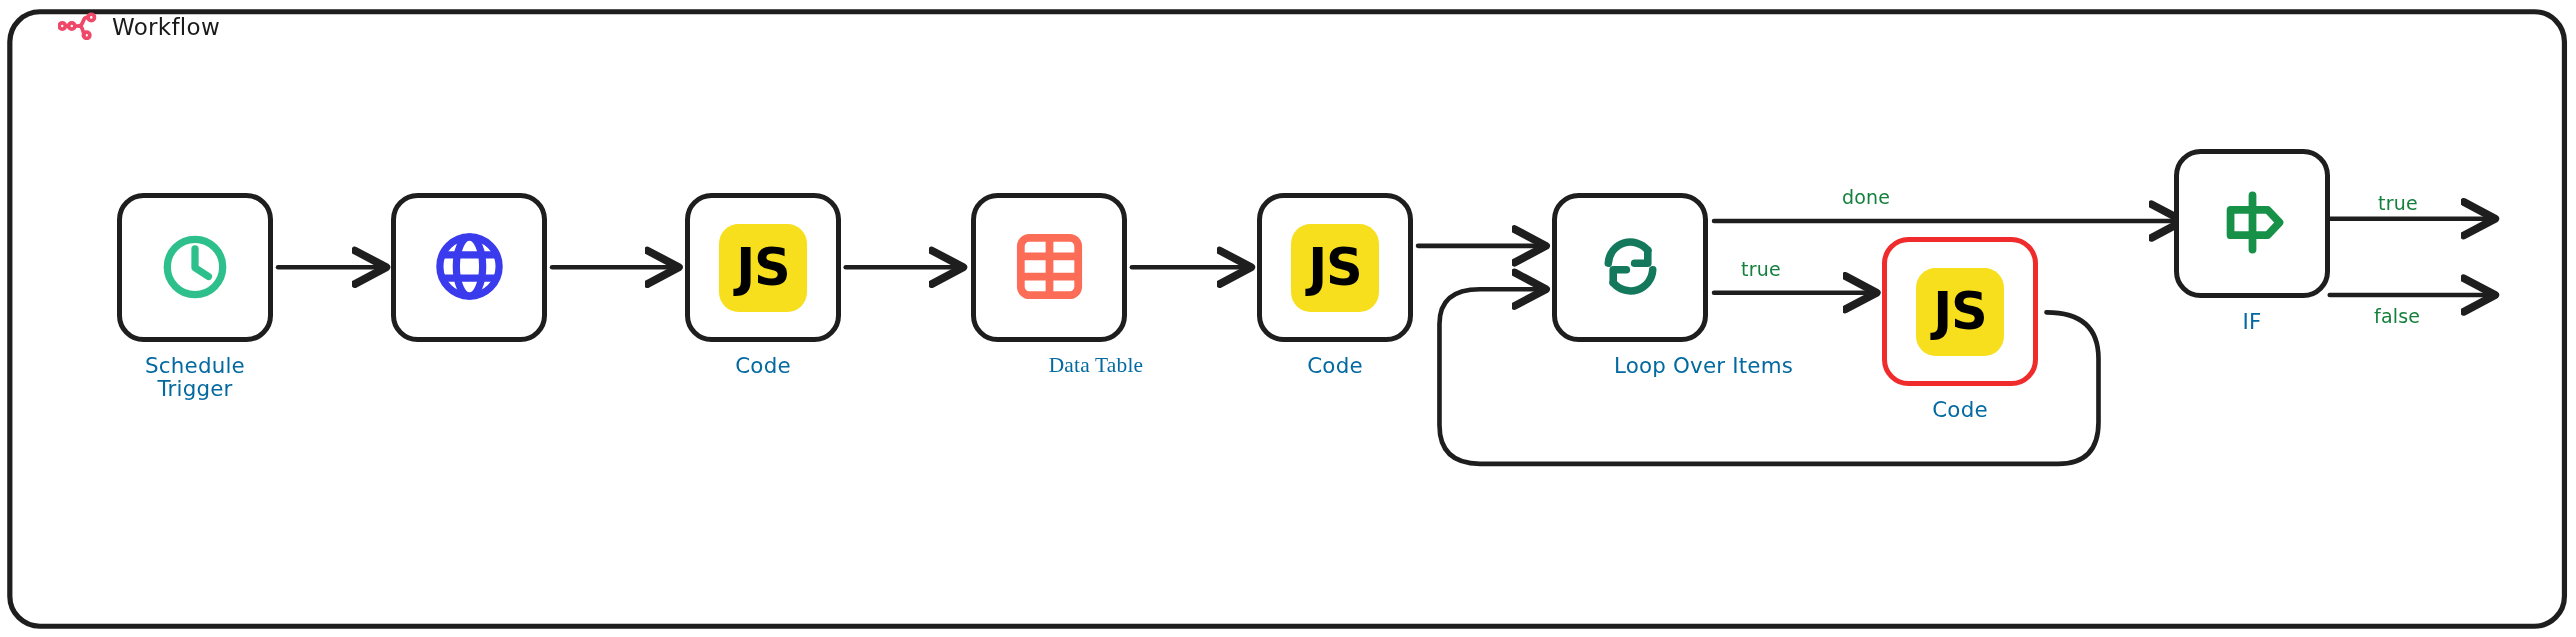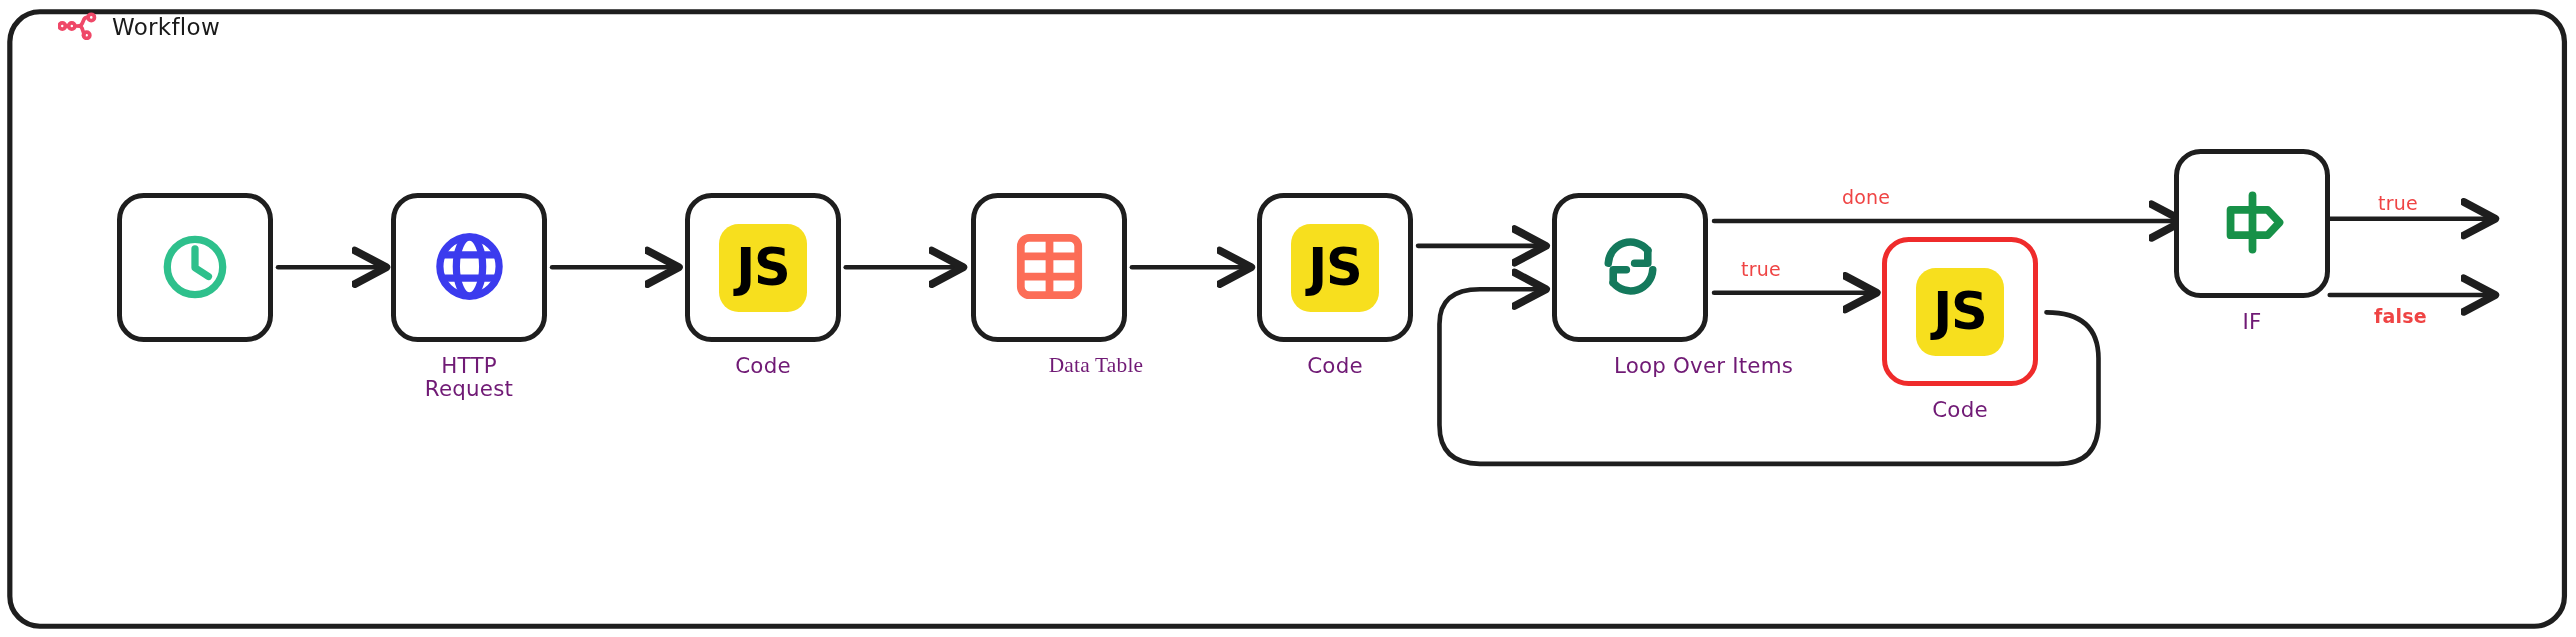--- a/index.html
+++ b/index.html
@@ -51,30 +51,30 @@
     display: flex;
     align-items: center;
     justify-content: center;
   }
   .node.error { border-color: #ef2b2b; }
   .node-label {
     position: absolute;
     text-align: center;
     font-family: "DejaVu Sans", sans-serif;
     font-size: 21.4px;
-    color: #701a75;
+    color: #0369a1;
     line-height: 1.08;
     white-space: pre-line;
     letter-spacing: 0.2px;
   }
   .edge-label {
     position: absolute;
     font-family: "DejaVu Sans", sans-serif;
     font-size: 19px;
-    color: #ef4444;
+    color: #15803d;
     white-space: nowrap;
     letter-spacing: 0.2px;
   }
   .js-badge {
     width: 88px;
     height: 88px;
     border-radius: 19.7px;
     background: #f7df1e;
     display: flex;
     align-items: center;
@@ -150,35 +150,35 @@
   </div>
 
   <div class="node" style="left:117px; top:193px; width:156px; height:149px;">
     <span>
       <svg width="76" height="76" viewBox="0 0 48 48">
         <circle cx="24" cy="24" r="17.5" fill="none" stroke="#2ec08c" stroke-width="4.6"></circle>
         <path d="M24,12.5 L24,24.5 L32.5,30" fill="none" stroke="#2ec08c" stroke-width="4.6" stroke-linecap="round" stroke-linejoin="round"></path>
       </svg>
     </span>
   </div>
+  <div class="node-label" style="left:94px; top:354px; width:202px;">Schedule
+Trigger</div>
 
   <div class="node" style="left:391px; top:193px; width:156px; height:149px;">
     <span>
       <svg width="79" height="79" viewBox="0 0 48 48">
         <g fill="none" stroke="#3b3bee" stroke-width="4.4">
           <circle cx="24" cy="24" r="18"></circle>
           <ellipse cx="24" cy="24" rx="8" ry="18"></ellipse>
           <line x1="6.6" y1="17" x2="41.4" y2="17"></line>
           <line x1="6.6" y1="31" x2="41.4" y2="31"></line>
         </g>
       </svg>
     </span>
   </div>
-  <div class="node-label" style="left:368px; top:354px; width:202px;">HTTP
-Request</div>
 
   <div class="node" style="left:685px; top:193px; width:156px; height:149px;">
     <span class="js-badge">JS</span>
   </div>
   <div class="node-label" style="left:662px; top:354px; width:202px;">Code</div>
 
   <div class="node" style="left:971px; top:193px; width:156px; height:149px;">
     <span>
       <svg width="81" height="81" viewBox="0 0 48 48">
         <g fill="none" stroke="#fc6d57" stroke-width="4.6" stroke-linejoin="round">
@@ -227,16 +227,16 @@
     </span>
   </div>
   <div class="node-label" style="left:2151px; top:310px; width:202px;">IF</div>
 
   <div class="edge-label" style="left:1842px; top:186px;">done</div>
 
   <div class="edge-label" style="left:1741px; top:258px;">true</div>
 
   <div class="edge-label" style="left:2378px; top:192px;">true</div>
 
-  <div class="edge-label" style="left:2374px; top:305px;font-weight:bold;">false</div>
+  <div class="edge-label" style="left:2374px; top:305px;">false</div>
 
 </div>
 
 
 </body></html>

